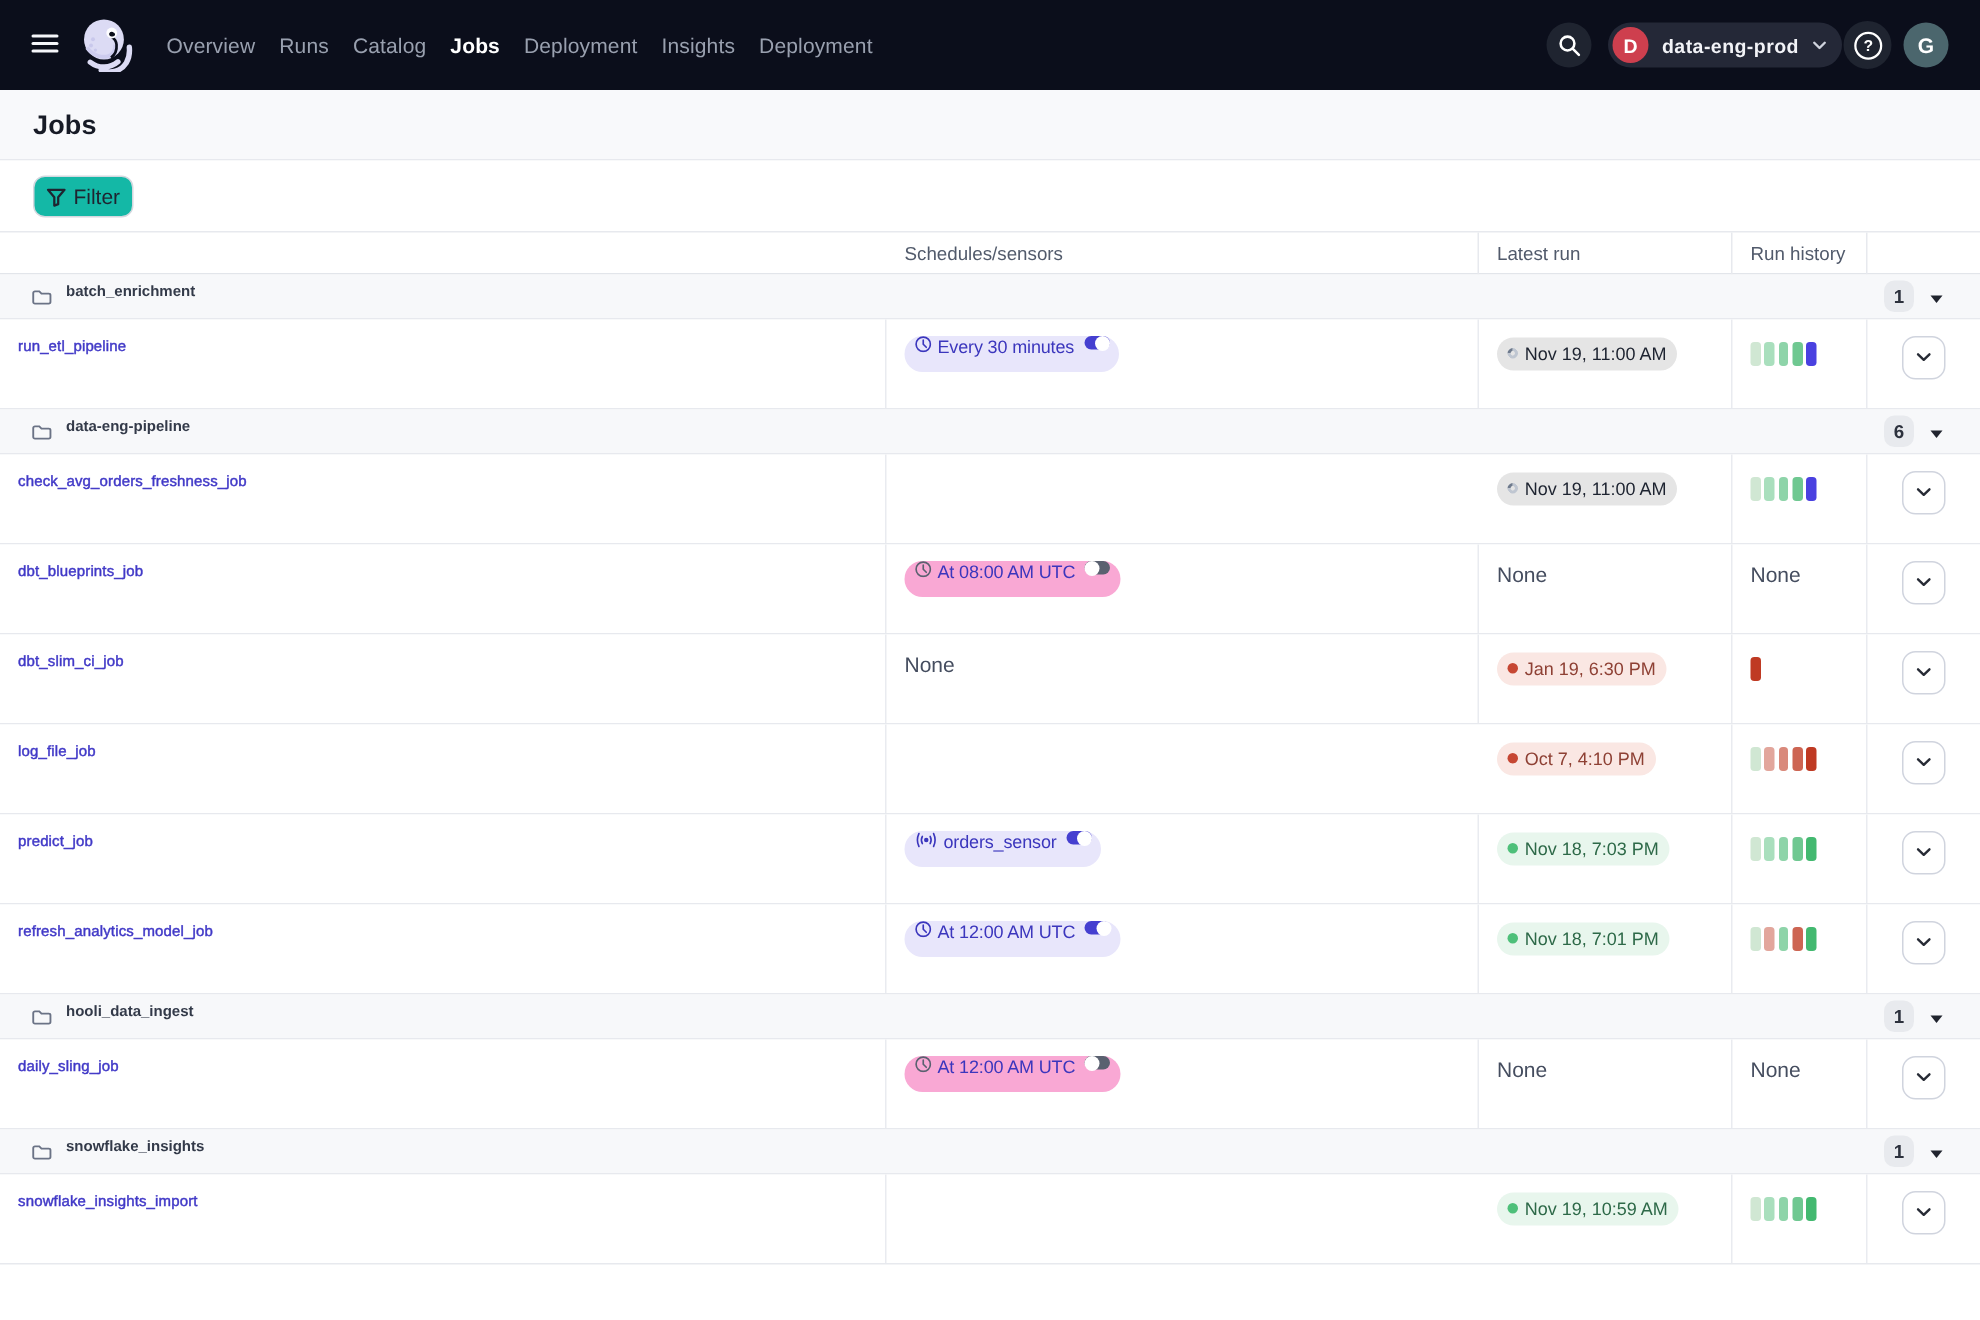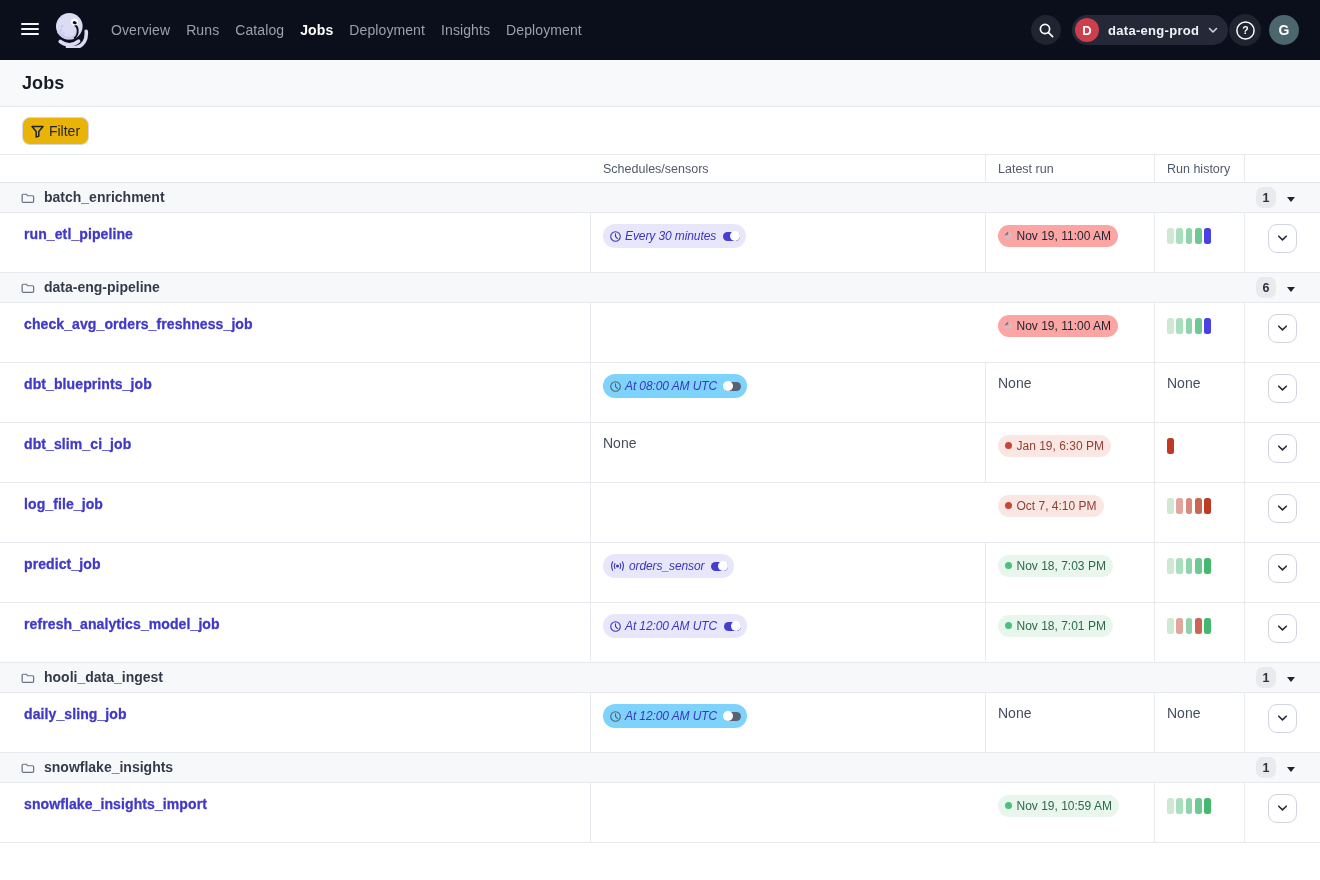--- a/index.html
+++ b/index.html
@@ -19,54 +19,54 @@
 .depl-avatar { width:24px; height:24px; border-radius:50%; background:#ce3f4e; color:#fff; font-size:13px; font-weight:700; display:flex; align-items:center; justify-content:center; }
 .depl-name { color:#f2f3f7; font-size:13px; font-weight:700; margin-left:9px; letter-spacing:0.3px; }
 .depl-chev { margin-left:9px; }
 .nav-help { position:absolute; left:1229px; top:14px; width:32px; height:32px; border-radius:50%; background:#1f2430; display:flex; align-items:center; justify-content:center; }
 .nav-user { position:absolute; left:1269px; top:15px; width:30px; height:30px; border-radius:50%; background:#4b666d; color:#fff; font-size:14px; font-weight:700; display:flex; align-items:center; justify-content:center; }
 
 
 .pagehead { position:absolute; left:0; top:60px; width:1320px; height:47px; background:#f8f9fb; border-bottom:1px solid #e7e9ee; display:flex; align-items:center; padding-left:22px; }
 .pagehead h1 { font-size:18px; font-weight:700; color:#171b26; letter-spacing:0.1px; }
 .filterband { position:absolute; left:0; top:107px; width:1320px; height:47px; background:#fff; }
-.filterbtn { position:absolute; left:22px; top:10px; height:28px; width:67px; border:1px solid #d4d8df; border-radius:8px; background:#eab308; display:flex; align-items:center; justify-content:center; gap:5px; font-size:14px; color:#1f2430; }
+.filterbtn { position:absolute; left:22px; top:10px; height:28px; width:67px; border:1px solid #d4d8df; border-radius:8px; background:#14b8a6; display:flex; align-items:center; justify-content:center; gap:5px; font-size:14px; color:#1f2430; }
 
 
 .thead { position:absolute; left:0; top:154px; width:1320px; height:29px; border-top:1px solid #e7e9ee; border-bottom:1px solid #e2e5ea; background:#fff; }
 .thead .c { position:absolute; top:0; height:28px; display:flex; align-items:center; font-size:12.5px; color:#515a6b; padding-left:12px; white-space:nowrap; }
 .thead .c.first { padding-left:21px; }
 .vl { border-right:1px solid #e7e9ee; }
 .grow { position:absolute; left:0; width:1320px; height:30px; background:#f7f8fa; border-bottom:1px solid #e7e9ee; }
-.grow .gname { position:absolute; left:44px; top:6px; font-size:14px; font-weight:700; color:#333a49; }
+.grow .gname { position:absolute; left:44px; top:6px; font-size:10px; font-weight:700; color:#333a49; }
 .grow .gcount { position:absolute; top:4px; min-width:20px; height:21px; background:#e8eaee; border-radius:7px; color:#2c313d; font-size:12.5px; font-weight:700; display:flex; align-items:center; justify-content:center; padding:0 5px; }
 .grow .gcaret { position:absolute; top:14px; width:0; height:0; border-left:4.5px solid transparent; border-right:4.5px solid transparent; border-top:5px solid #20242e; }
 .jrow { position:absolute; left:0; width:1320px; height:60px; background:#fff; border-bottom:1px solid #e7e9ee; }
 .cell { position:absolute; top:0; height:59px; }
 .c-name  { left:0; width:591px; border-right:1px solid #e9ebf0; }
 .c-sched { left:591px; width:395px; border-right:1px solid #e9ebf0; }
 .c-last  { left:986px; width:169px; border-right:1px solid #e9ebf0; }
 .c-hist  { left:1155px; width:90px; border-right:1px solid #e9ebf0; }
 .c-act   { left:1245px; width:75px; }
-.joblink { position:absolute; left:24px; top:13px; font-size:14px; font-weight:700; color:#4139c7; -webkit-text-stroke:0.3px #4139c7; letter-spacing:0.1px; }
+.joblink { position:absolute; left:12px; top:13px; font-size:10px; font-weight:400; color:#4139c7; -webkit-text-stroke:0.3px #4139c7; letter-spacing:0.1px; }
 .none { position:absolute; left:12px; top:12px; font-size:14px; color:#454d5f; }
 
 
-.spill { position:absolute; left:12px; top:11px; height:24px; border-radius:12px; display:inline-flex; align-items:center; padding:0 6.5px; gap:4.5px; font-size:12px; letter-spacing:-0.1px;font-style:italic; }
+.spill { position:absolute; left:12px; top:11px; height:24px; border-radius:12px; display:inline-flex; align-items:flex-start; padding:0 6.5px; gap:4.5px; font-size:12px; letter-spacing:-0.1px; }
 .spill.on  { background:#e8e6fb; color:#3b36bd; }
-.spill.off { background:#7dd3fc; color:#3b36bd; }
+.spill.off { background:#f9a8d4; color:#3b36bd; }
 .toggle { position:relative; width:17px; height:9px; border-radius:4.5px; margin-left:2px; }
 .toggle.t-on  { background:#453fd0; }
 .toggle.t-off { background:#5a6170; }
 .toggle .knob { position:absolute; top:-0.5px; width:10px; height:10px; border-radius:50%; background:#fff; }
 .t-on .knob { right:-0.5px; }
 .t-off .knob { left:-0.5px; }
 
 .rpill { position:absolute; left:12px; top:11.5px; height:22px; border-radius:11px; display:inline-flex; align-items:center; padding:0 7px; gap:4.5px; font-size:12px; }
-.rpill.grey  { background:#fca5a5; color:#1d2330; }
+.rpill.grey  { background:#e5e5e5; color:#1d2330; }
 .rpill.red   { background:#fae7e3; color:#8e4034; }
 .rpill.green { background:#e8f6ed; color:#2d6948; }
 .dot { width:7px; height:7px; border-radius:50%; }
 .dot.r { background:#c64733; }
 .dot.g { background:#4ec07a; }
 .spinner { width:7px; height:7px; border-radius:50%; border:2px solid #bfc6d1; border-top-color:#6e7a8d; transform:rotate(-45deg); flex:none; }
 
 
 .bars { position:absolute; left:12px; top:15px; display:flex; gap:2.5px; }
 .bar { width:6.8px; height:15.5px; border-radius:2.5px; }

